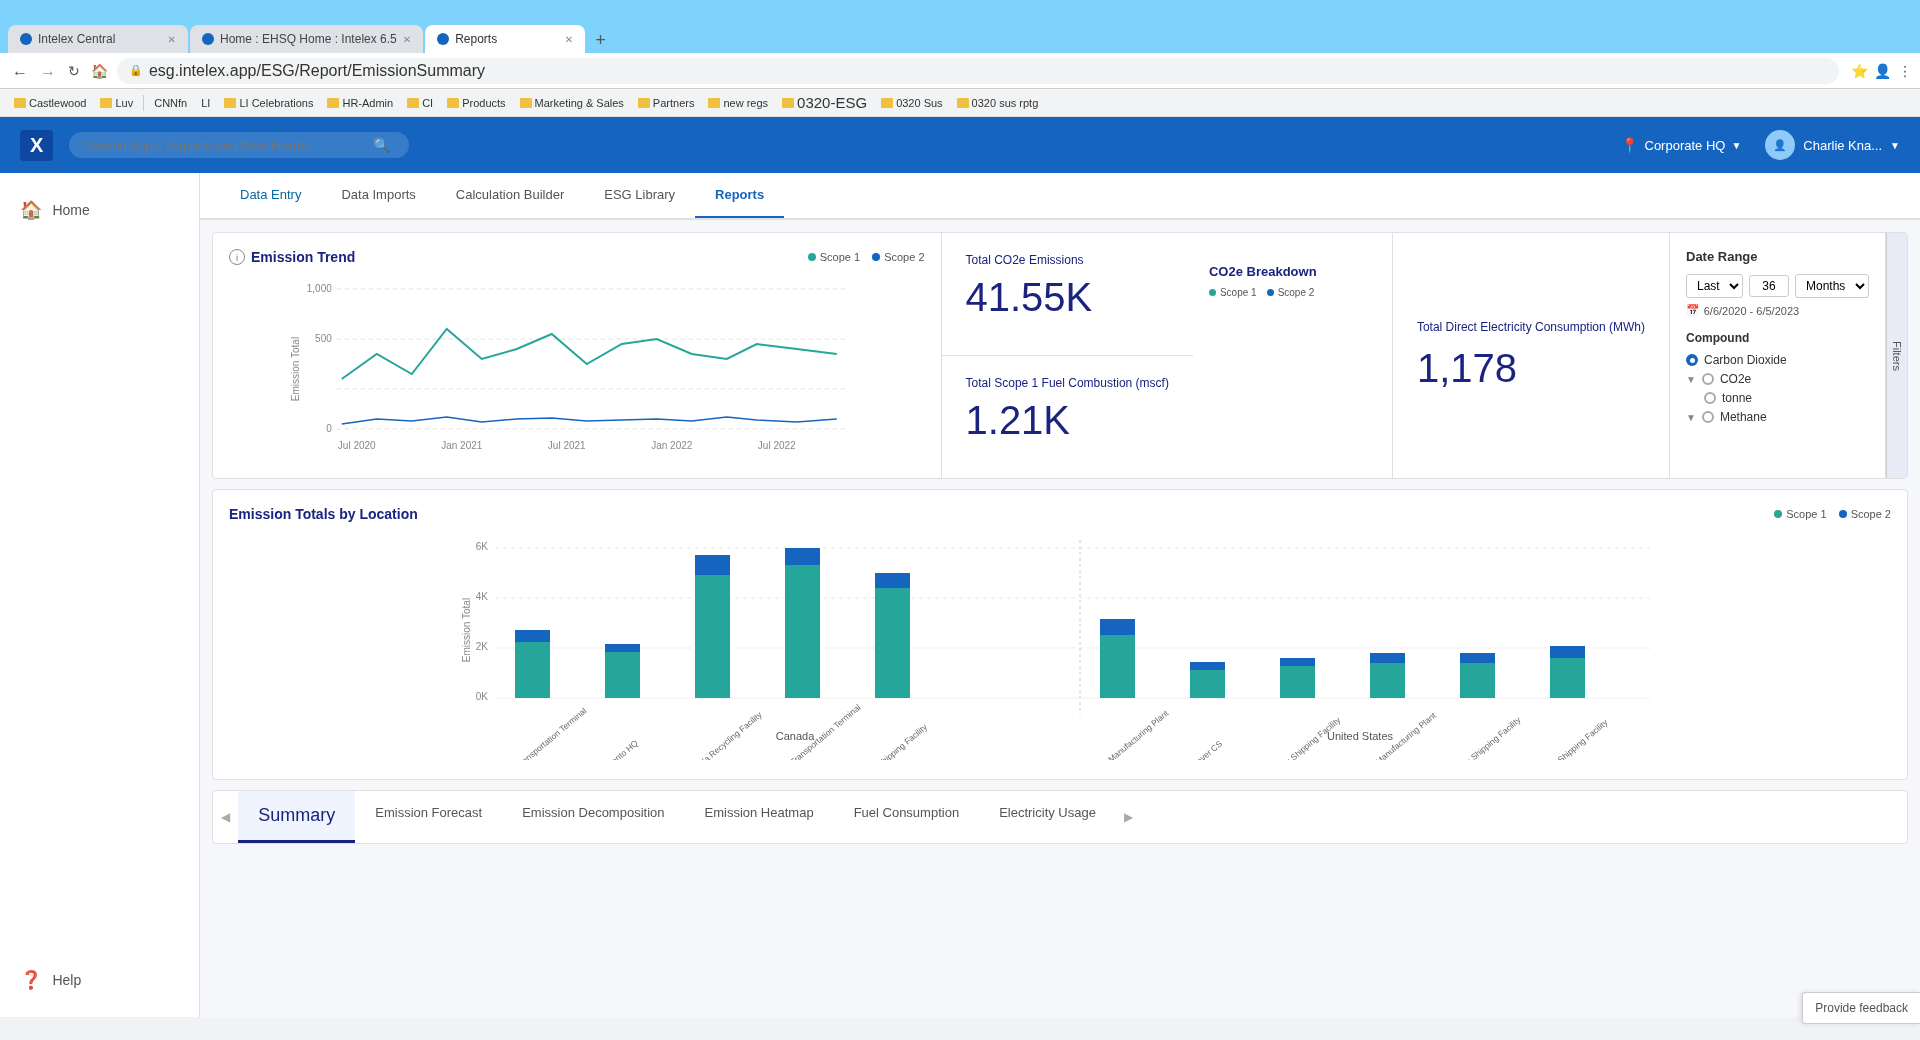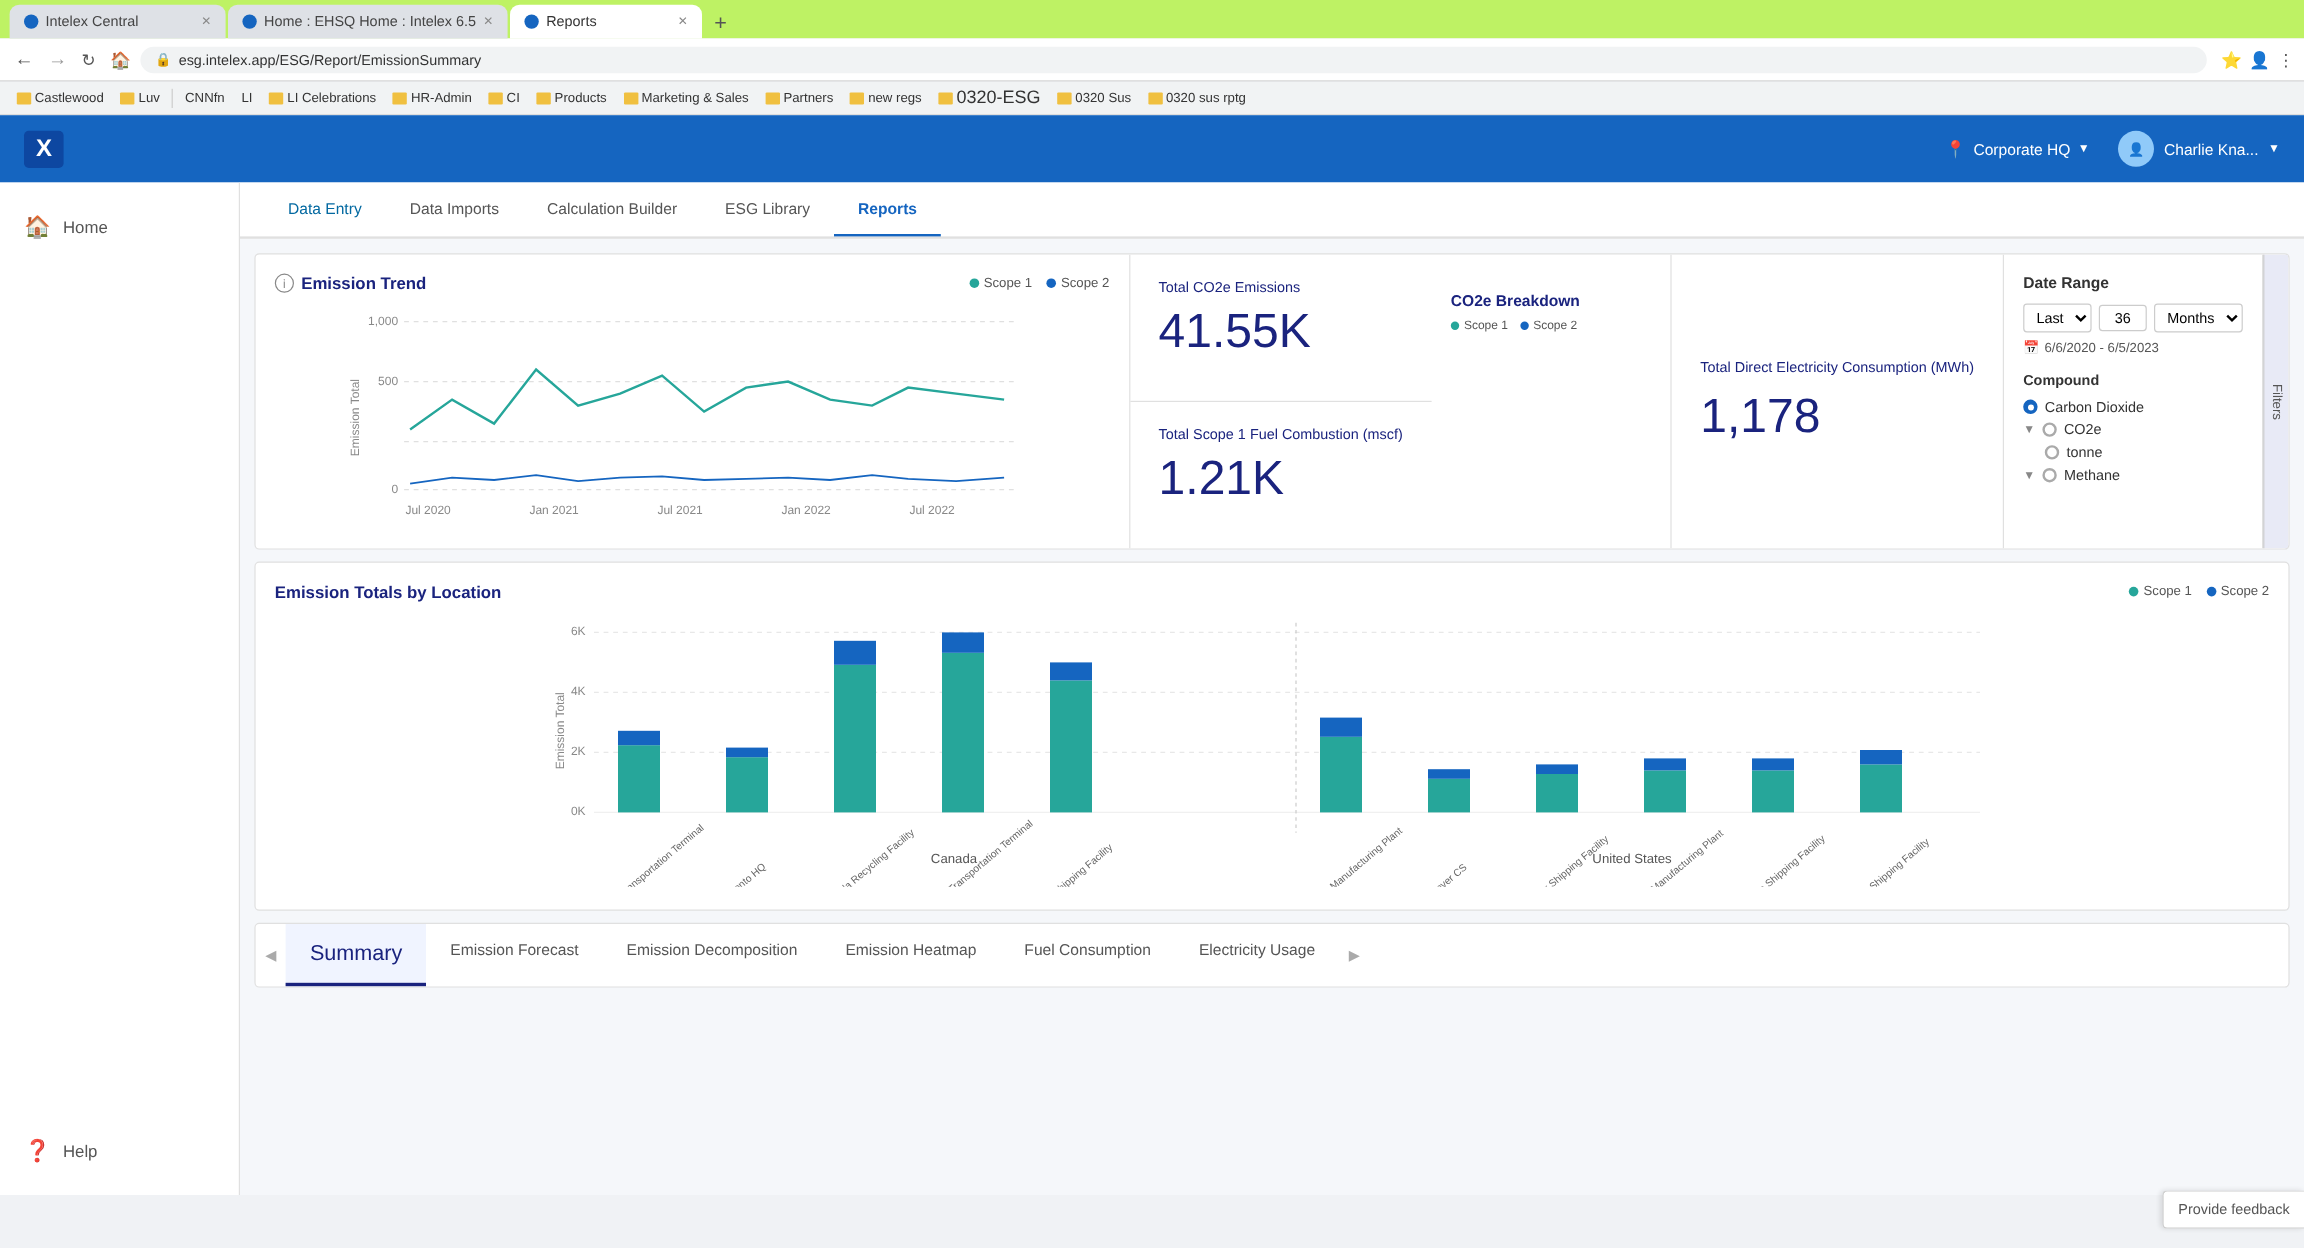--- a/index.html
+++ b/index.html
@@ -3,21 +3,21 @@
   <meta charset="utf-8">
   <style>
     * { box-sizing: border-box; margin: 0; padding: 0; }
     body { font-family: -apple-system, BlinkMacSystemFont, 'Segoe UI', sans-serif; background: #f0f2f5; font-size: 13px; }
   </style>
 </head>
 <body>
 
 <div style="width:1920px; background:#dee1e6;">
 
-  <div style="display:flex; align-items:flex-end; background:#bef264; padding: 6px 0 0 8px; height:32px; gap:2px;">
+  <div style="display:flex; align-items:flex-end; background:#7dd3fc; padding: 6px 0 0 8px; height:53px; gap:2px;">
     <div style="display:flex;align-items:center;gap:6px;height:28px;padding:0 12px;background:#dee1e6;border-radius:8px 8px 0 0;font-size:12px;color:#444;min-width:180px;">
       <span style="width:12px;height:12px;border-radius:50%;background:#1565c0;display:inline-block;"></span>
       <span>Intelex Central</span>
       <span style="margin-left:auto;color:#888;font-size:10px;">✕</span>
     </div>
     <div style="display:flex;align-items:center;gap:6px;height:28px;padding:0 12px;background:#dee1e6;border-radius:8px 8px 0 0;font-size:12px;color:#444;min-width:200px;">
       <span style="width:12px;height:12px;border-radius:50%;background:#1565c0;display:inline-block;"></span>
       <span>Home : EHSQ Home : Intelex 6.5</span>
       <span style="margin-left:auto;color:#888;font-size:10px;">✕</span>
     </div>
@@ -29,21 +29,21 @@
     <button style="background:none;border:none;font-size:18px;color:#555;cursor:pointer;padding:0 8px;margin-bottom:2px;">+</button>
   </div>
 
   <div style="display:flex;align-items:center;background:#fff;border-bottom:1px solid #ccc;height:36px;padding:0 8px;gap:4px;">
     <button style="background:none;border:none;color:#555;font-size:16px;cursor:pointer;padding:2px 4px;">←</button>
     <button style="background:none;border:none;color:#999;font-size:16px;cursor:pointer;padding:2px 4px;">→</button>
     <button style="background:none;border:none;color:#555;font-size:14px;cursor:pointer;padding:2px 4px;">↻</button>
     <button style="background:none;border:none;color:#555;font-size:14px;cursor:pointer;padding:2px 4px;">🏠</button>
     <div style="flex:1;background:#f1f3f4;border-radius:20px;padding:4px 12px;display:flex;align-items:center;gap:6px;">
       <span style="font-size:11px;color:#555;">🔒</span>
-      <span style="font-size:12px;color:#333;">esg.intelex.app/ESG/Report/EmissionSummary</span>
+      <span style="font-size:16px;color:#333;">esg.intelex.app/ESG/Report/EmissionSummary</span>
     </div>
     <div style="display:flex;gap:6px;align-items:center;margin-left:8px;">
       <span style="font-size:14px;color:#555;cursor:pointer;">⭐</span>
       <span style="font-size:14px;color:#555;cursor:pointer;">👤</span>
       <span style="font-size:14px;color:#555;cursor:pointer;">⋮</span>
     </div>
   </div>
 
   <div style="display:flex;align-items:center;background:#f1f3f4;padding:2px 8px;height:28px;gap:2px;border-bottom:1px solid #ddd;overflow:hidden;">
     <div style="display:flex;align-items:center;gap:3px;padding:2px 6px;border-radius:3px;font-size:11px;color:#333;cursor:pointer;">
@@ -102,20 +102,24 @@
       <span>0320 sus rptg</span>
     </div>
   </div>
 </div>
 
 <div style="display:flex;flex-direction:column;height:900px;background:#fff;">
 
   <div style="background:#1565c0;display:flex;align-items:center;padding:0 20px;height:56px;gap:16px;">
     <div style="color:#fff;font-weight:bold;font-size:20px;background:#0d47a1;padding:4px 10px;border-radius:4px;">
       <span>X</span>
+    </div>
+    <div style="background:rgba(255,255,255,0.15);border-radius:20px;padding:5px 16px;display:flex;align-items:center;gap:8px;width:340px;">
+      <input type="text" style="background: none; border: none; color: rgb(255, 255, 255); width: 280px; outline: none; font-size: 13px;" placeholder="Search Apps, Reports and Dashboards">
+      <span style="color:rgba(255,255,255,0.7);font-size:14px;">🔍</span>
     </div>
     <div style="margin-left:auto;display:flex;align-items:center;gap:24px;color:#fff;">
       <div style="display:flex;align-items:center;gap:6px;cursor:pointer;">
         <span style="font-size:14px;">📍</span>
         <span style="font-size:13px;">Corporate HQ</span>
         <span style="font-size:10px;">▼</span>
       </div>
       <div style="display:flex;align-items:center;gap:8px;cursor:pointer;">
         <div style="width:30px;height:30px;border-radius:50%;background:#90caf9;display:flex;align-items:center;justify-content:center;font-size:11px;color:#1565c0;">👤</div>
         <span style="font-size:13px;color:#fff;">Charlie Kna...</span>

